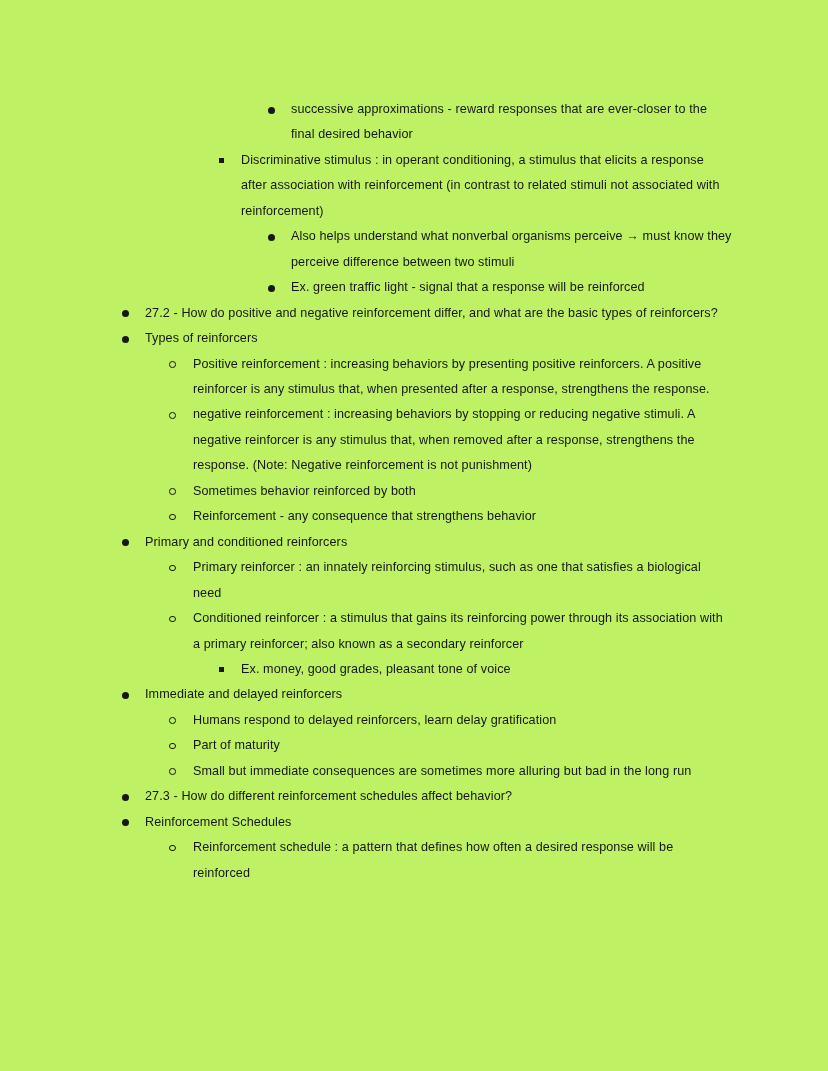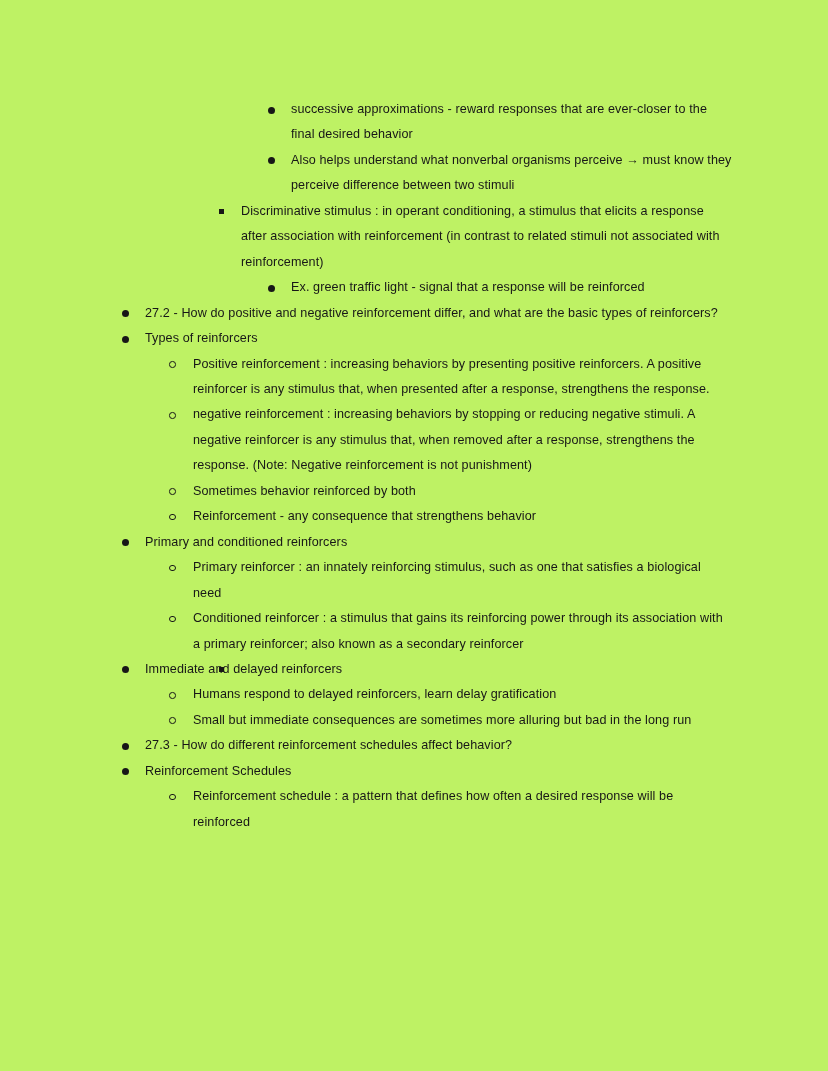--- a/index.html
+++ b/index.html
@@ -61,33 +61,34 @@
     height: 4.6px;
     background: #171717;
   }
 </style>
 </head>
 <body>
 
 <div class="page">
   <div class="content" id="outline">
       <div class="item lv3"><span class="bullet filled-circle"></span><span>successive approximations - reward responses that are ever-closer to the final desired behavior</span></div>
+      <div class="item lv2"><span class="bullet square"></span><span>Discriminative stimulus : in operant conditioning, a stimulus that elicits a response after association with reinforcement (in contrast to related stimuli not associated with reinforcement)</span></div>
       <div class="item lv3"><span class="bullet filled-circle"></span><span>Also helps understand what nonverbal organisms perceive → must know they perceive difference between two stimuli</span></div>
-      <div class="item lv2"><span class="bullet square"></span><span>Discriminative stimulus : in operant conditioning, a stimulus that elicits a response after association with reinforcement (in contrast to related stimuli not associated with reinforcement)</span></div>
       <div class="item lv3"><span class="bullet filled-circle"></span><span>Ex. green traffic light - signal that a response will be reinforced</span></div>
       <div class="item lv0"><span class="bullet filled-circle"></span><span>27.2 - How do positive and negative reinforcement differ, and what are the basic types of reinforcers?</span></div>
       <div class="item lv0"><span class="bullet filled-circle"></span><span>Types of reinforcers</span></div>
       <div class="item lv1"><span class="bullet open-circle"></span><span>Positive reinforcement : increasing behaviors by presenting positive reinforcers. A positive reinforcer is any stimulus that, when presented after a response, strengthens the response.</span></div>
       <div class="item lv1"><span class="bullet open-circle"></span><span>negative reinforcement : increasing behaviors by stopping or reducing negative stimuli. A negative reinforcer is any stimulus that, when removed after a response, strengthens the response. (Note: Negative reinforcement is not punishment)</span></div>
       <div class="item lv1"><span class="bullet open-circle"></span><span>Sometimes behavior reinforced by both</span></div>
       <div class="item lv1"><span class="bullet open-circle"></span><span>Reinforcement - any consequence that strengthens behavior</span></div>
       <div class="item lv0"><span class="bullet filled-circle"></span><span>Primary and conditioned reinforcers</span></div>
       <div class="item lv1"><span class="bullet open-circle"></span><span>Primary reinforcer : an innately reinforcing stimulus, such as one that satisfies a biological need</span></div>
       <div class="item lv1"><span class="bullet open-circle"></span><span>Conditioned reinforcer : a stimulus that gains its reinforcing power through its association with a primary reinforcer; also known as a secondary reinforcer</span></div>
-      <div class="item lv2"><span class="bullet square"></span></div>
+      <div class="item lv2"><span class="bullet square"></span><span>Ex. money, good grades, pleasant tone of voice</span></div>
       <div class="item lv0"><span class="bullet filled-circle"></span><span>Immediate and delayed reinforcers</span></div>
       <div class="item lv1"><span class="bullet open-circle"></span><span>Humans respond to delayed reinforcers, learn delay gratification</span></div>
+      <div class="item lv1"><span class="bullet open-circle"></span><span>Part of maturity</span></div>
       <div class="item lv1"><span class="bullet open-circle"></span><span>Small but immediate consequences are sometimes more alluring but bad in the long run</span></div>
       <div class="item lv0"><span class="bullet filled-circle"></span><span>27.3 - How do different reinforcement schedules affect behavior?</span></div>
       <div class="item lv0"><span class="bullet filled-circle"></span><span>Reinforcement Schedules</span></div>
       <div class="item lv1"><span class="bullet open-circle"></span><span>Reinforcement schedule : a pattern that defines how often a desired response will be reinforced</span></div>
     </div>
 </div>
 
 </body></html>

